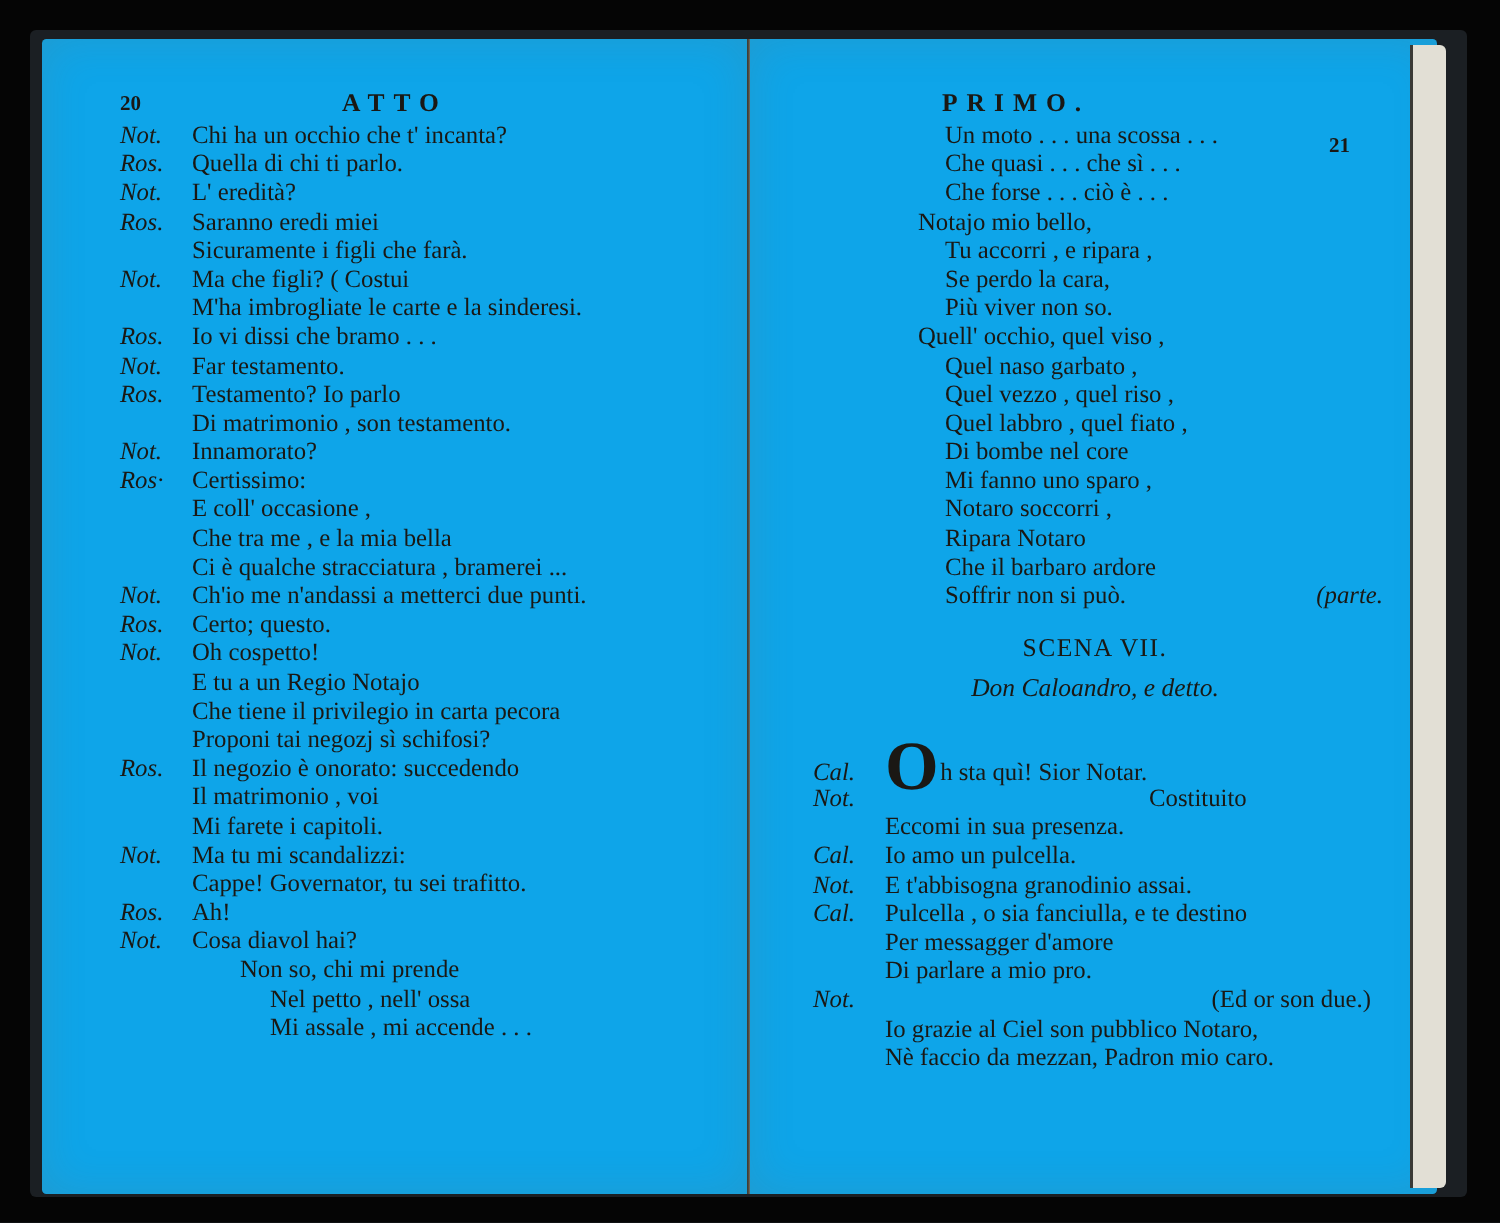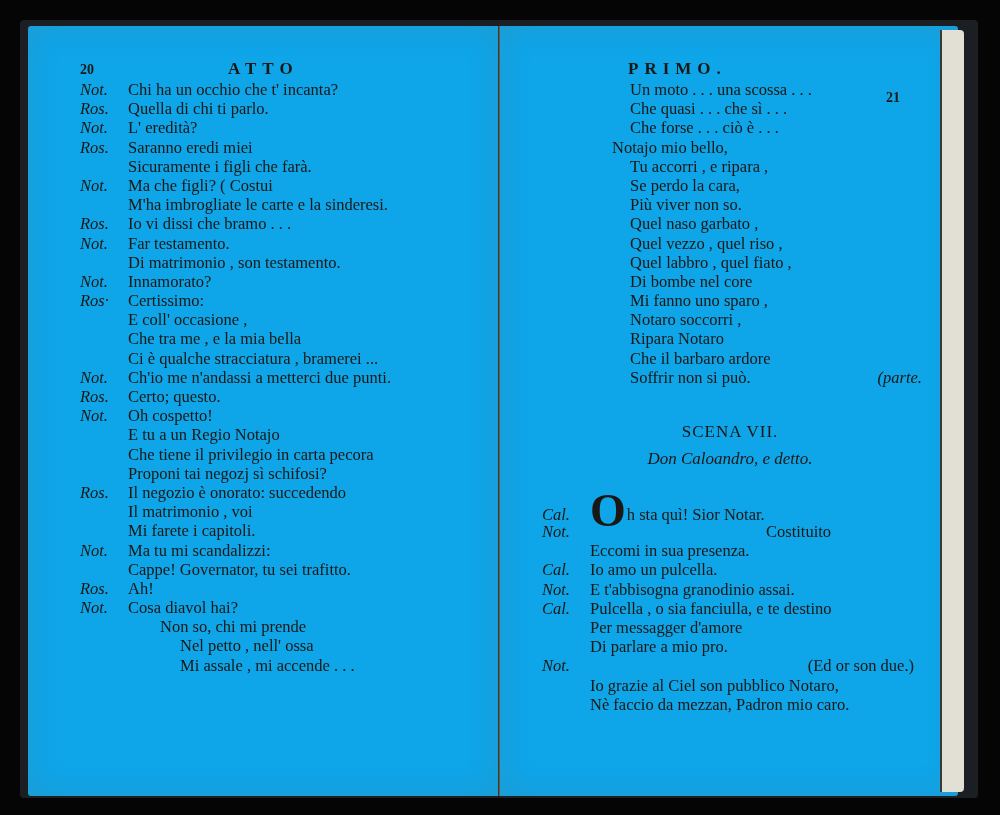--- a/index.html
+++ b/index.html
@@ -57,20 +57,21 @@
     <div class="lines" style="left:52px;top:54px;width:420px;">
       <div class="line"><span class="spk">Not.</span><span>Chi ha un occhio che t' incanta?</span></div>
       <div class="line"><span class="spk">Ros.</span><span>Quella di chi ti parlo.</span></div>
       <div class="line"><span class="spk">Not.</span><span>L' eredità?</span></div>
       <div class="line"><span class="spk">Ros.</span><span>Saranno eredi miei</span></div>
       <div class="line"><span class="spk"></span><span>Sicuramente i figli che farà.</span></div>
       <div class="line"><span class="spk">Not.</span><span>Ma che figli? ( Costui</span></div>
       <div class="line"><span class="spk"></span><span>M'ha imbrogliate le carte e la sinderesi.</span></div>
       <div class="line"><span class="spk">Ros.</span><span>Io vi dissi che bramo . . .</span></div>
       <div class="line"><span class="spk">Not.</span><span>Far testamento.</span></div>
+      <div class="line"><span class="spk">Ros.</span><span>Testamento? Io parlo</span></div>
       <div class="line"><span class="spk"></span><span>Di matrimonio , son testamento.</span></div>
       <div class="line"><span class="spk">Not.</span><span>Innamorato?</span></div>
       <div class="line"><span class="spk">Ros·</span><span>Certissimo:</span></div>
       <div class="line"><span class="spk"></span><span>E coll' occasione ,</span></div>
       <div class="line"><span class="spk"></span><span>Che tra me , e la mia bella</span></div>
       <div class="line"><span class="spk"></span><span>Ci è qualche stracciatura , bramerei ...</span></div>
       <div class="line"><span class="spk">Not.</span><span>Ch'io me n'andassi a metterci due punti.</span></div>
       <div class="line"><span class="spk">Ros.</span><span>Certo; questo.</span></div>
       <div class="line"><span class="spk">Not.</span><span>Oh cospetto!</span></div>
       <div class="line"><span class="spk"></span><span>E tu a un Regio Notajo</span></div>
@@ -95,20 +96,21 @@
     <span class="page-num" style="left:386px;top:36px;margin-top:28px;">21</span>
 
     <div class="lines" style="left:112px;top:54px;width:310px;">
       <div class="line r-i1">Un moto . . . una scossa . . .</div>
       <div class="line r-i1">Che quasi . . . che sì . . .</div>
       <div class="line r-i1">Che forse . . . ciò è . . .</div>
       <div class="line r-i0">Notajo mio bello,</div>
       <div class="line r-i1">Tu accorri , e ripara ,</div>
       <div class="line r-i1">Se perdo la cara,</div>
       <div class="line r-i1">Più viver non so.</div>
+      <div class="line r-i0">Quell' occhio, quel viso ,</div>
       <div class="line r-i1">Quel naso garbato ,</div>
       <div class="line r-i1">Quel vezzo , quel riso ,</div>
       <div class="line r-i1">Quel labbro , quel fiato ,</div>
       <div class="line r-i1">Di bombe nel core</div>
       <div class="line r-i1">Mi fanno uno sparo ,</div>
       <div class="line r-i1">Notaro soccorri ,</div>
       <div class="line r-i1">Ripara Notaro</div>
       <div class="line r-i1">Che il barbaro ardore</div>
       <div class="line r-i1"><span>Soffrir non si può.</span><span class="stage">(parte.</span></div>
     </div>

